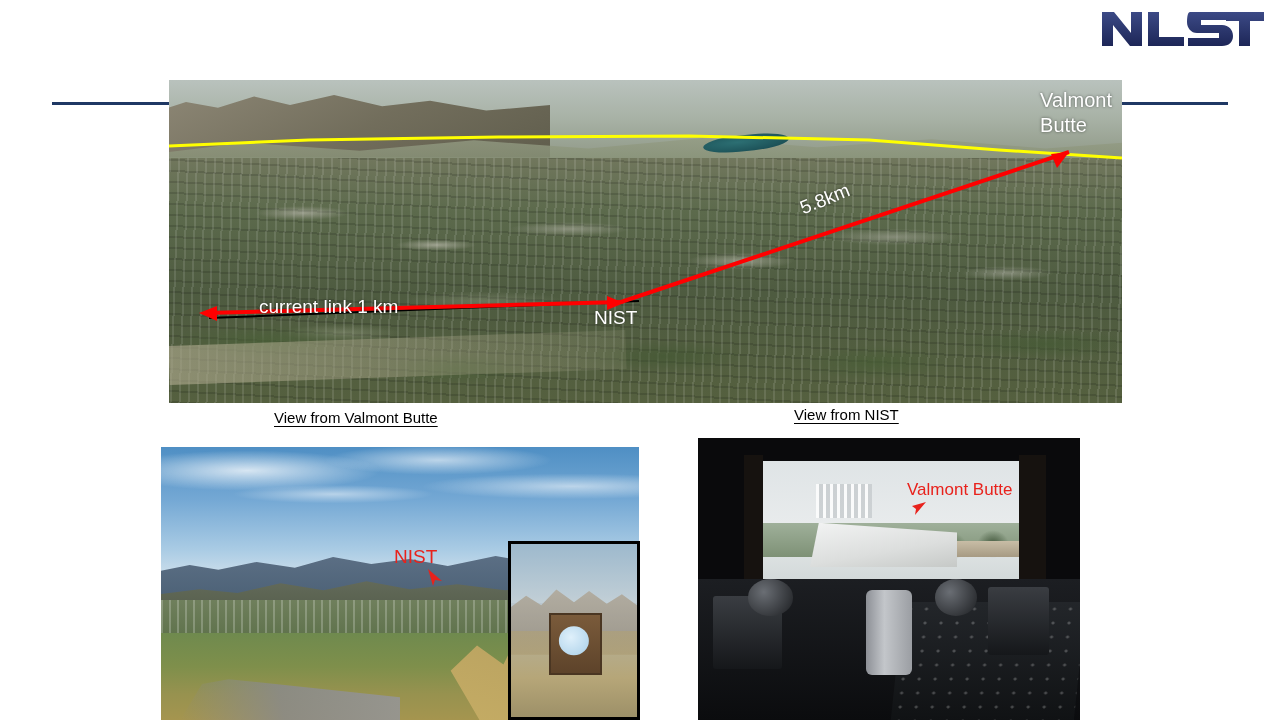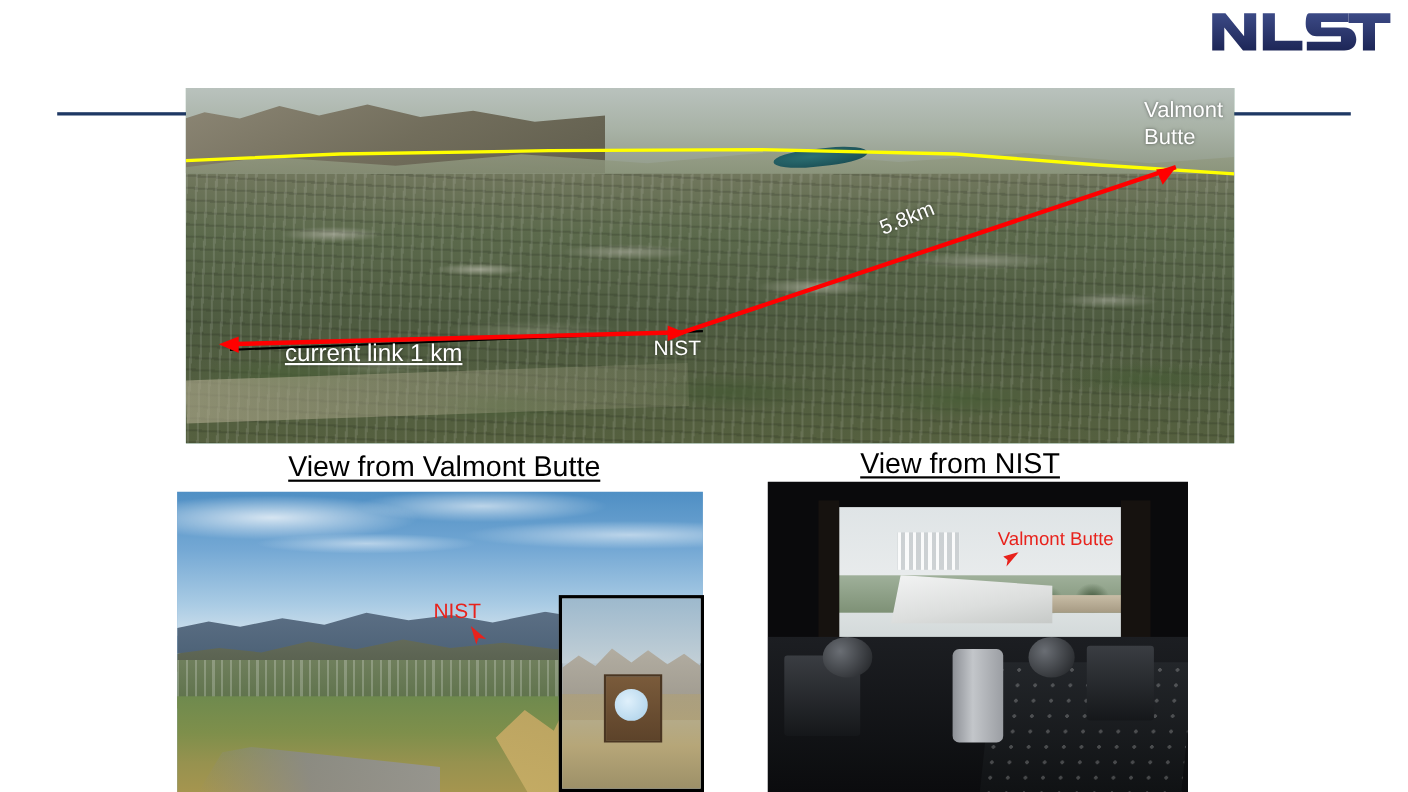--- a/index.html
+++ b/index.html
@@ -23,21 +23,21 @@
   .logo svg{display:block;width:168px;height:46px;}
 
   
   .rule{position:absolute;height:3px;background:#1f3864;top:102px;}
   .rule-left{left:52px;width:118px;}
   .rule-right{left:1122px;width:106px;}
 
   
   .aerial{
     position:absolute;left:169px;top:80px;width:953px;height:323px;
-    overflow:hidden;background:#14532d;
+    overflow:hidden;background:#a16207;
   }
   .aerial .sky{
     position:absolute;left:0;top:0;width:100%;height:26%;
     background:linear-gradient(#b9c2bd 0%,#a8b2a6 45%,#8d9683 100%);
   }
   .aerial .ridge{
     position:absolute;left:-2%;top:2%;width:42%;height:22%;
     background:linear-gradient(150deg,#8d8674 0%,#6f6a58 55%,#5d5a49 100%);
     clip-path:polygon(0% 100%,0% 38%,9% 22%,17% 30%,26% 14%,35% 26%,46% 12%,58% 28%,70% 20%,84% 34%,100% 26%,100% 100%);
     opacity:.95;
@@ -88,30 +88,30 @@
     transform:rotate(-2deg);
   }
   .aerial-overlay{position:absolute;inset:0;}
 
   .map-label{
     position:absolute;color:#ffffff;font-size:19px;line-height:22px;
     text-shadow:0 0 3px rgba(0,0,0,.55);white-space:nowrap;
   }
   .lbl-valmont{right:10px;top:8px;text-align:left;font-size:20px;line-height:25px;}
   .lbl-nist{left:425px;top:227px;font-size:19px;}
-  .lbl-link{left:90px;top:230px;font-size:22px;text-decoration:underline;}
+  .lbl-link{left:90px;top:216px;font-size:19px;}
   .lbl-58{
     left:632px;top:118px;font-size:19px;
     transform:rotate(-22deg);transform-origin:left center;
   }
 
   
   .caption{
-    position:absolute;font-size:26px;color:#000;
-    text-decoration:underline;text-underline-offset:3px;white-space:nowrap;
+    position:absolute;font-size:15px;color:#000;
+    text-decoration:underline;text-underline-offset:3px;white-space:nowrap;margin-left:12px;
   }
   .cap-left{left:262px;top:409px;}
   .cap-right{left:782px;top:406px;}
 
   
   .photo-left{
     position:absolute;left:161px;top:447px;width:478px;height:273px;
     overflow:hidden;background:#8fb6d8;
   }
   .pl-sky{

